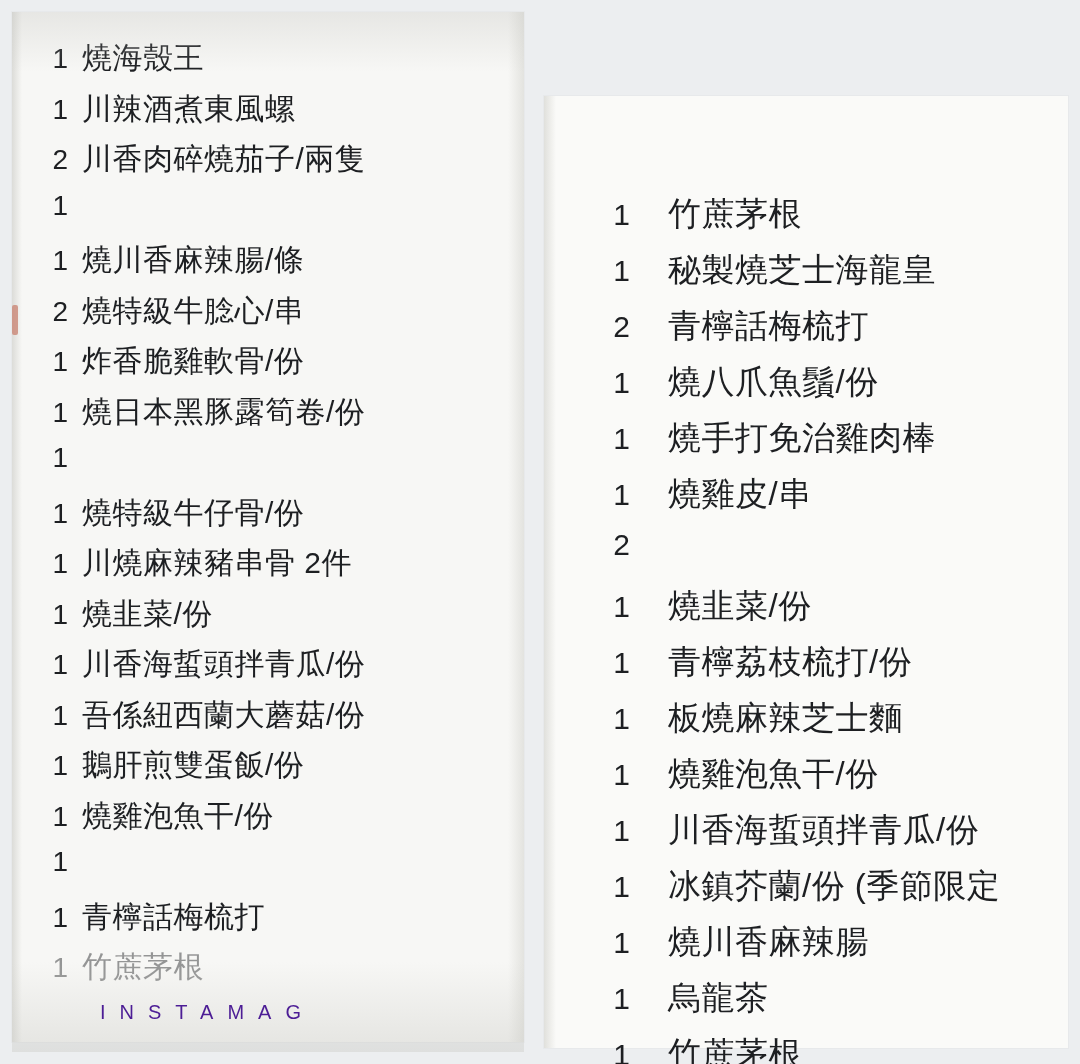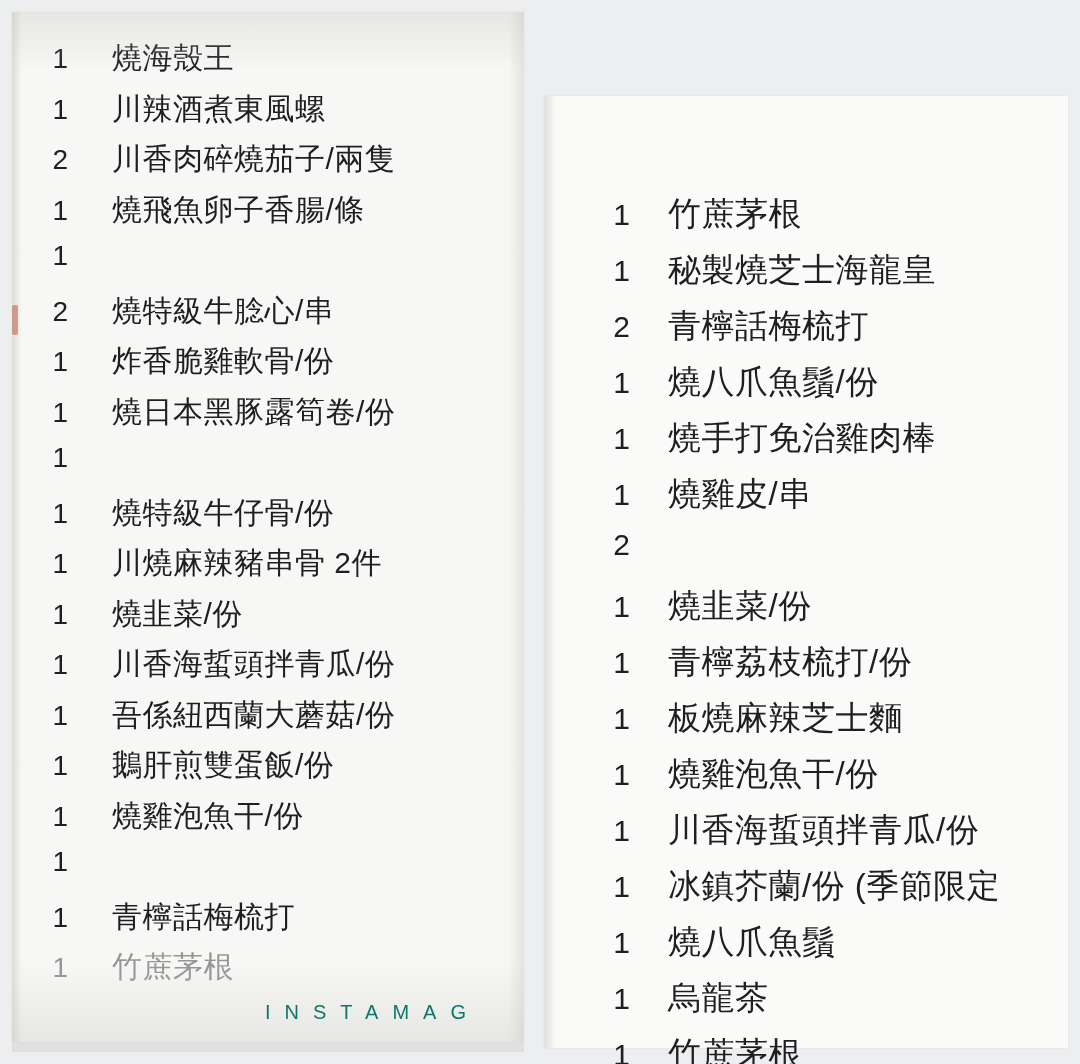--- a/index.html
+++ b/index.html
@@ -92,21 +92,21 @@
   .slip-left .lines { padding-top: 26px; }
   .slip-left .line {
     height: 50.5px;
     font-size: 30px;
   }
   .slip-left .qty {
     width: 34px;
     margin-left: 22px;
     font-size: 28px;
   }
-  .slip-left .item { margin-left: 44px; }
+  .slip-left .item { margin-left: 14px; }
 
   
   .slip-right .lines { padding-top: 96px; }
   .slip-right .line {
     height: 56px;
     font-size: 33px;
   }
   .slip-right .qty {
     width: 34px;
     margin-left: 52px;
@@ -145,22 +145,22 @@
     opacity: 0.75;
     border-radius: 2px;
   }
 
   
   .watermark {
     position: absolute;
     left: 100px;
     bottom: 40px;
     width: 380px;
-    text-align: right;
-    color: #0f766e;
+    text-align: left;
+    color: #4c1d95;
     font-size: 20px;
     letter-spacing: 14px;
     font-family: "Liberation Sans", sans-serif;
   }
 </style>
 </head>
 <body>
 
 <div class="page">
 
@@ -173,24 +173,24 @@
         <div class="line">
           <span class="qty">1</span>
           <span class="item">川辣酒煮東風螺</span>
         </div>
         <div class="line">
           <span class="qty">2</span>
           <span class="item">川香肉碎燒茄子/兩隻</span>
         </div>
         <div class="line">
           <span class="qty">1</span>
-          <span class="item">燒飛魚卵子香腸/條</span>
-        </div>
-        <div class="line">
-          <span class="qty">1</span>
+        </div>
+        <div class="line">
+          <span class="qty">1</span>
+          <span class="item">燒川香麻辣腸/條</span>
         </div>
         <div class="line">
           <span class="qty">2</span>
           <span class="item">燒特級牛腍心/串</span>
         </div>
         <div class="line">
           <span class="qty">1</span>
           <span class="item">炸香脆雞軟骨/份</span>
         </div>
         <div class="line">
@@ -294,21 +294,21 @@
         <div class="line">
           <span class="qty">1</span>
           <span class="item">川香海蜇頭拌青瓜/份</span>
         </div>
         <div class="line">
           <span class="qty">1</span>
           <span class="item">冰鎮芥蘭/份 (季節限定</span>
         </div>
         <div class="line">
           <span class="qty">1</span>
-          <span class="item">燒八爪魚鬚</span>
+          <span class="item">燒川香麻辣腸</span>
         </div>
         <div class="line">
           <span class="qty">1</span>
           <span class="item">烏龍茶</span>
         </div>
         <div class="line">
           <span class="qty">1</span>
           <span class="item">竹蔗茅根</span>
         </div>
       </div>

